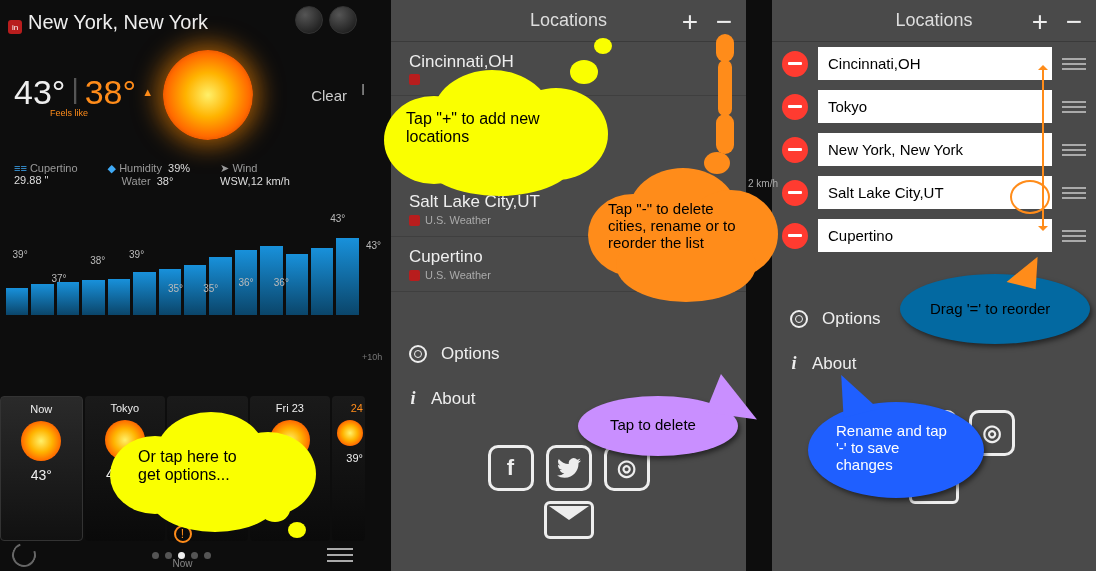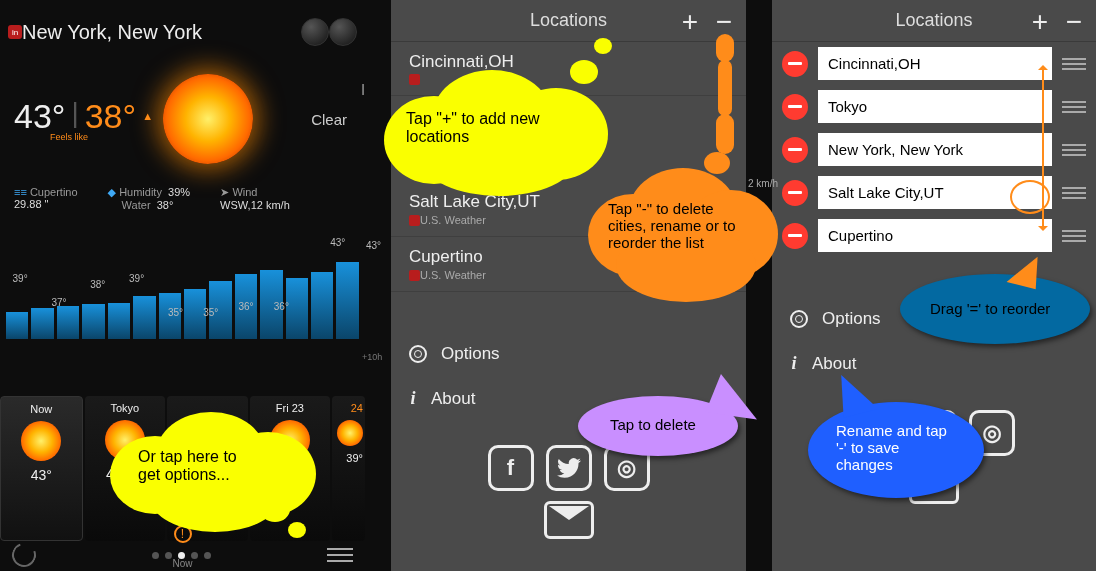--- a/index.html
+++ b/index.html
@@ -4,21 +4,21 @@
 <style>
   *{box-sizing:border-box;margin:0;padding:0;font-family:Helvetica,Arial,sans-serif}
   body{background:#000;color:#eee;width:1096px;height:571px;overflow:hidden;position:relative}
   .outer{display:flex;position:absolute;inset:0}
   .screen{position:relative;height:571px;overflow:hidden}
   .s1{width:365px;background:#0d0d0d}
   .s2{width:381px;background:#4a4a4a}
   .s3{width:350px;background:#4a4a4a}
 
   
-  .s1-top{display:flex;align-items:center;padding:18px 8px;gap:0}
+  .s1-top{display:flex;align-items:flex-end;padding:6px 8px;gap:6px}
   .city-dot{width:14px;height:14px;border-radius:3px;background:#b81d1d;display:flex;align-items:center;justify-content:center;font-size:8px;color:#fff}
   .city-name{font-size:20px;font-weight:300}
   .s1-top .spacer{flex:1}
   .round-btn{width:28px;height:28px;border-radius:50%;background:radial-gradient(circle at 35% 30%,#555,#111);border:1px solid #333}
   .hero{display:flex;align-items:center;padding:10px 14px 0 14px;gap:10px}
   .temps{display:flex;align-items:flex-start;gap:6px}
   .t-real{font-size:34px;font-weight:200;color:#eee}
   .t-feels{font-size:34px;font-weight:200;color:#ff8c1a}
   .t-caret{font-size:11px;color:#ff8c1a;align-self:center}
   .feels-lbl{font-size:9px;color:#ff8c1a;margin-top:-4px;margin-left:36px}
@@ -58,21 +58,21 @@
   
   .s2 .peek{position:absolute;left:0;top:0;width:26px;height:100%;background:#0d0d0d}
   .s2 .panel{position:absolute;left:26px;right:0;top:0;bottom:0;background:#4a4a4a}
   .ph{display:flex;align-items:center;justify-content:center;height:42px;position:relative;border-bottom:1px solid #3a3a3a}
   .ph-title{font-size:18px;font-weight:300;color:#ddd}
   .ph-plus,.ph-minus{position:absolute;top:6px;font-size:28px;font-weight:300;color:#eee;width:32px;text-align:center}
   .ph-plus{right:40px}
   .ph-minus{right:6px}
   .loc{padding:10px 18px;border-bottom:1px solid #3f3f3f}
   .loc .nm{font-size:17px;color:#eee;font-weight:300}
-  .loc .sub{font-size:11px;color:#aaa;display:flex;align-items:center;margin-top:2px}
+  .loc .sub{font-size:11px;color:#aaa;display:flex;align-items:center;gap:5px;margin-top:2px}
   .loc .sq{width:11px;height:11px;border-radius:2px;background:#b81d1d;display:inline-block}
   .opt-row{display:flex;align-items:center;gap:14px;padding:12px 18px;font-size:17px;color:#eee;font-weight:300}
   .gear{width:18px;height:18px;border:2px solid #eee;border-radius:50%;position:relative}
   .gear::before{content:"";position:absolute;inset:3px;border:1px solid #eee;border-radius:50%}
   .info-i{width:8px;text-align:center;font-family:serif;font-style:italic;font-weight:bold;font-size:18px}
   .social{display:flex;justify-content:center;gap:12px;margin-top:24px}
   .sbox{width:46px;height:46px;border:3px solid #eee;border-radius:10px;display:flex;align-items:center;justify-content:center;font-size:22px;font-weight:bold;color:#eee}
   .social2{display:flex;justify-content:center;margin-top:10px}
   .mail{width:50px;height:38px;border:3px solid #eee;border-radius:6px;position:relative}
   .mail::before{content:"";position:absolute;top:0;left:0;right:0;height:0;border-left:22px solid transparent;border-right:22px solid transparent;border-top:16px solid transparent;border-bottom:none}

